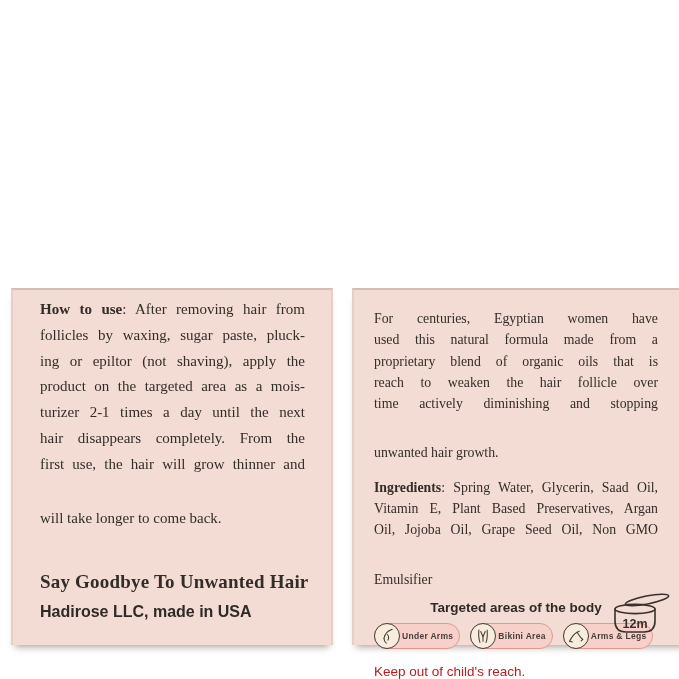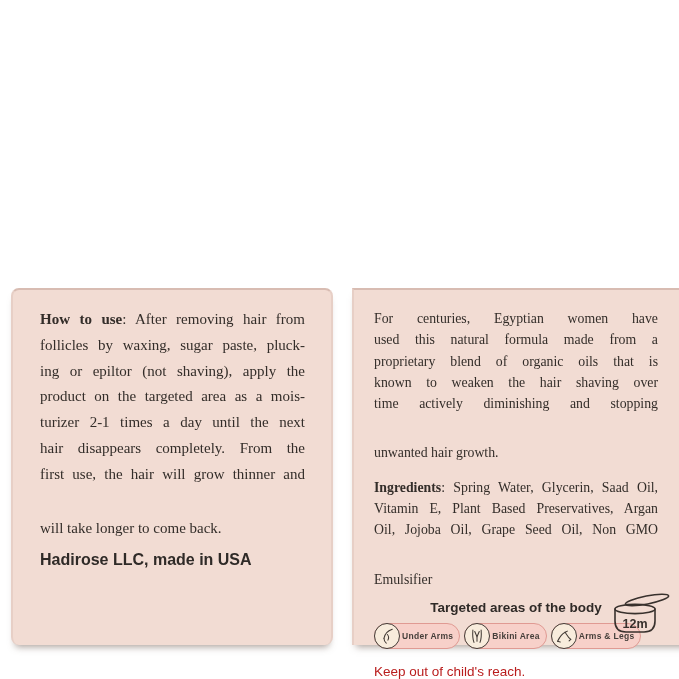--- a/index.html
+++ b/index.html
@@ -9,38 +9,38 @@
   }
   html,body{margin:0;padding:0;background:#ffffff;}
   .stage{position:relative;width:679px;height:679px;background:#ffffff;overflow:hidden;
          font-family:"Liberation Serif",serif;color:var(--text-dark);}
   .panel{position:absolute;top:288px;height:357px;background:var(--panel-bg);
          border-top:2px solid var(--panel-edge-top);
          border-left:2px solid var(--panel-edge-side);
          border-right:2px solid var(--panel-edge-side);
          box-sizing:border-box;
          box-shadow:0 6px 7px -4px rgba(105,85,75,.55);}
-  .panel-left{left:11px;width:322px;padding:17px 26px 10px 27px;border-radius:8px;}
+  .panel-left{left:11px;width:322px;padding:7px 26px 10px 27px;}
   .panel-right{left:352px;width:338px;padding:18px 30px 10px 20px;}
 
   .jpara{font-size:15px;line-height:25.8px;}
   .panel-right .jpara{font-size:13.8px;line-height:21.3px;}
   .jline{text-align:justify;text-align-last:justify;white-space:nowrap;}
   .jpara .jline:last-child{text-align-last:left;margin-top:28px;}
   .jline b{font-weight:bold;}
 
   .ingredients{margin-top:13px;}
   .tagline{margin-top:39px;font-weight:bold;font-size:19px;line-height:23px;
            letter-spacing:.2px;white-space:nowrap;}
   .manufacturer{margin-top:10px;font-family:"Liberation Sans",sans-serif;font-weight:bold;
                 font-size:16px;color:var(--sans-dark);white-space:nowrap;}
 
   .targeted-heading{margin-top:8px;font-family:"Liberation Sans",sans-serif;font-weight:bold;
                     font-size:13.5px;line-height:19px;color:var(--sans-dark);text-align:center;}
-  .pill-row{margin-top:6px;display:flex;gap:4px;flex-wrap:nowrap;align-items:center;}
+  .pill-row{margin-top:6px;display:flex;gap:10px;flex-wrap:nowrap;align-items:center;}
   .pill{display:inline-flex;align-items:center;height:26px;border-radius:15px;
         background:var(--pill-fill);border:1.3px solid var(--pill-border);
         padding-right:6px;box-sizing:border-box;flex:0 0 auto;}
   .pill-circle{width:26px;height:26px;margin:-1px 0 -1px -1px;border-radius:50%;
                background:var(--circle-fill);border:1.4px solid var(--icon-stroke);
                box-sizing:border-box;display:flex;align-items:center;justify-content:center;}
   .pill-circle svg{width:18px;height:18px;}
   .pill-label{font-family:"Liberation Sans",sans-serif;font-weight:bold;font-size:8.5px;
               letter-spacing:.3px;color:#453e3a;margin-left:2px;white-space:nowrap;}
 
@@ -63,29 +63,30 @@
     <div class="jpara">
       <div class="jline"><b>How to use</b><span>: After removing hair from</span></div>
     <div class="jline">follicles by waxing, sugar paste, pluck-</div>
         <div class="jline">ing or epiltor (not shaving), apply the</div>
         <div class="jline">product on the targeted area as a mois-</div>
         <div class="jline">turizer 2-1 times a day until the next</div>
         <div class="jline">hair disappears completely. From the</div>
         <div class="jline">first use, the hair will grow thinner and</div>
         <div class="jline">will take longer to come back.</div>
       </div>
+    <div class="tagline">Say Goodbye To Unwanted Hair</div>
     <div class="manufacturer">Hadirose LLC, made in USA</div>
   </section>
 
   <section class="panel panel-right">
     <div class="jpara">
         <div class="jline">For centuries, Egyptian women have</div>
         <div class="jline">used this natural formula made from a</div>
         <div class="jline">proprietary blend of organic oils that is</div>
-        <div class="jline">known to weaken the hair shaving over</div>
+        <div class="jline">reach to weaken the hair follicle over</div>
         <div class="jline">time actively diminishing and stopping</div>
         <div class="jline">unwanted hair growth.</div>
       </div>
 
     <div class="jpara ingredients">
       <div class="jline"><b>Ingredients</b><span>: Spring Water, Glycerin, Saad Oil,</span></div>
     <div class="jline">Vitamin E, Plant Based Preservatives, Argan</div>
         <div class="jline">Oil, Jojoba Oil, Grape Seed Oil, Non GMO</div>
         <div class="jline">Emulsifier</div>
       </div>

